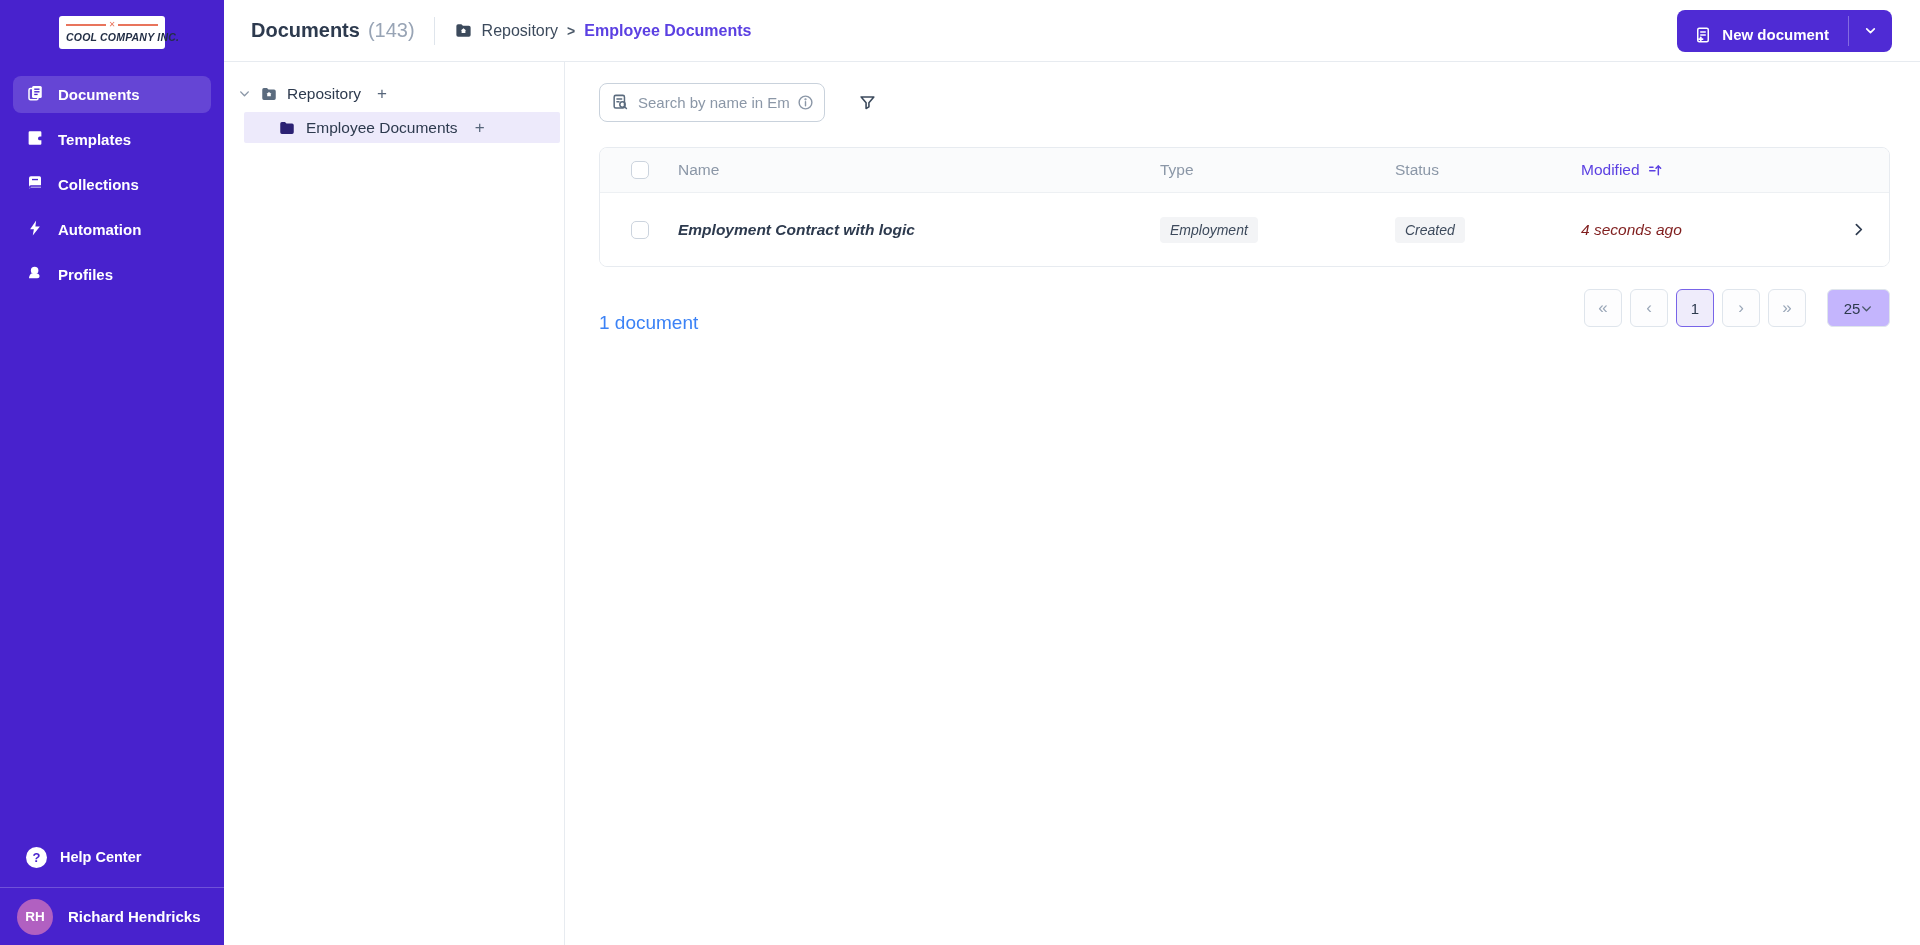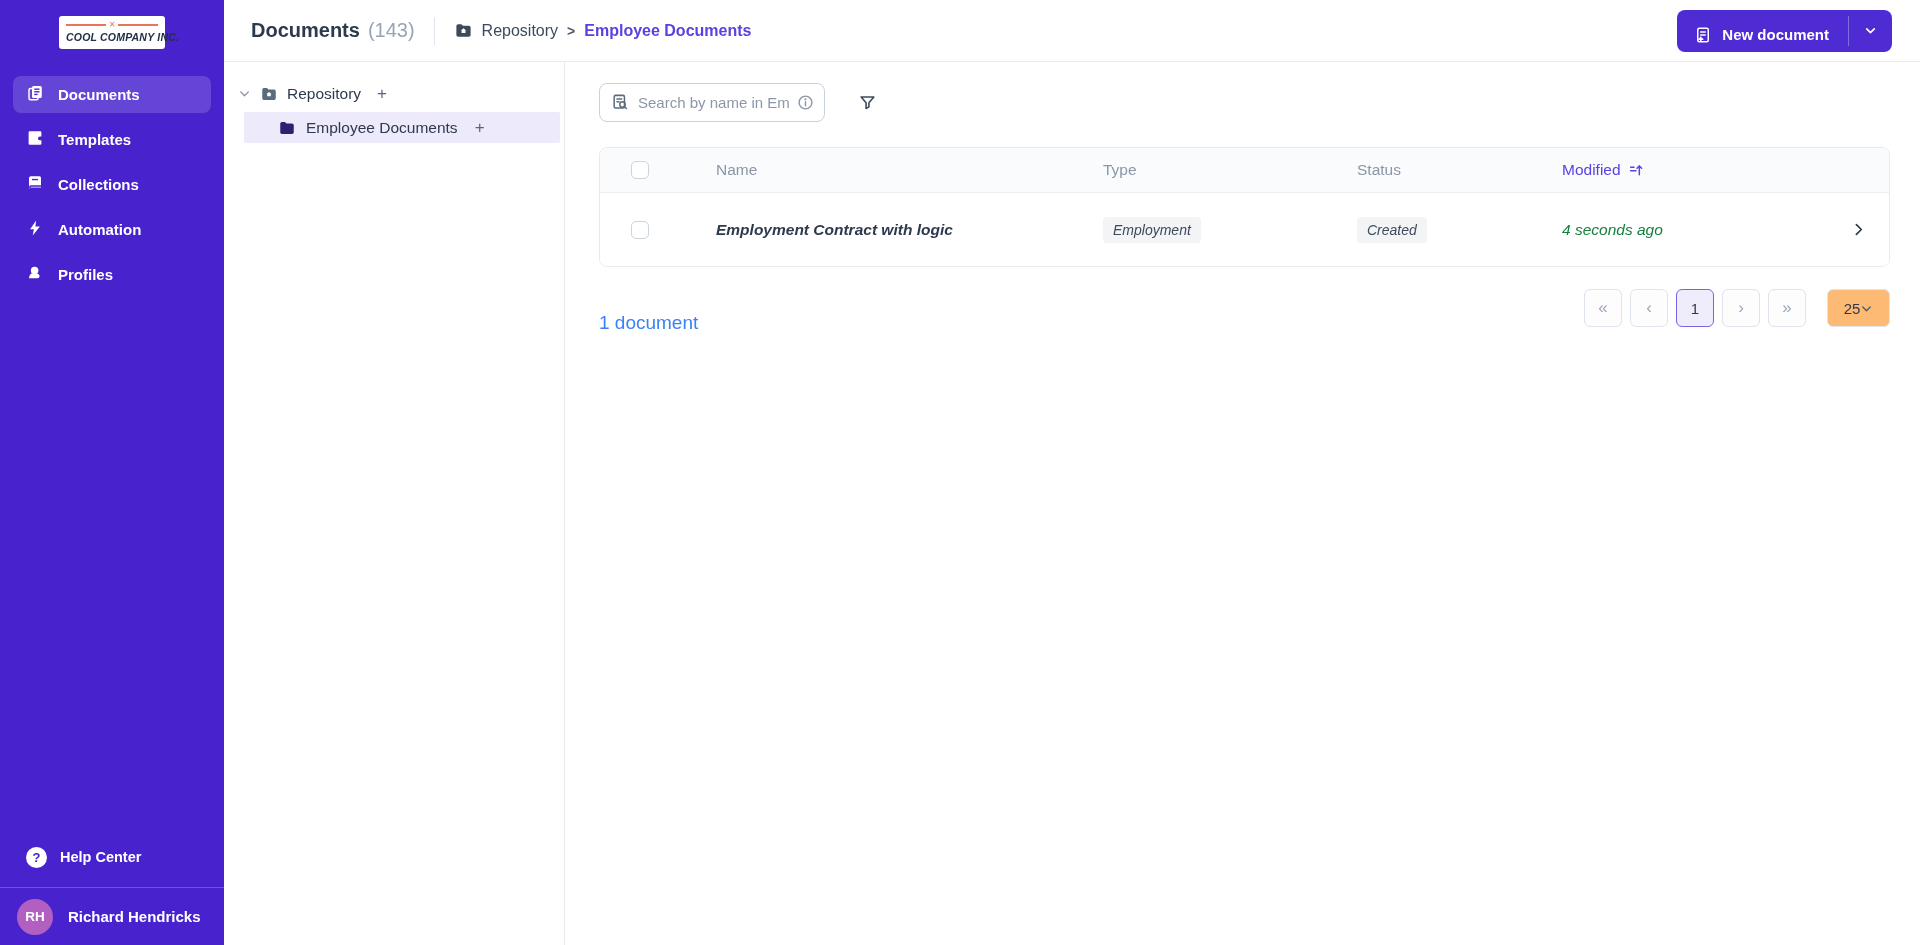--- a/index.html
+++ b/index.html
@@ -63,42 +63,42 @@
   
   .content { flex:1; padding:21px 30px 0 34px; min-width:0; }
   .toolbar { display:flex; align-items:center; gap:33px; }
   .search-box { width:226px; height:39px; border:1px solid #c9d2dc; border-radius:8px;
     display:flex; align-items:center; padding:0 10px 0 11px; gap:8px; background:#fff; }
   .search-box input { border:none; outline:none; flex:1; min-width:0; font-size:15px;
     color:#3c4a5c; font-family:inherit; background:transparent; }
   .search-box input::placeholder { color:#8b97a7; opacity:1; }
 
   .table { margin-top:25px; border:1px solid #e7ebf0; border-radius:8px; overflow:hidden; }
-  .trow { display:grid; grid-template-columns:49px 29px 1fr 235px 186px 246px 62px; align-items:center;gap:19px; }
+  .trow { display:grid; grid-template-columns:49px 29px 1fr 235px 186px 246px 62px; align-items:center; }
   .thead { height:45px; background:#fafbfc; border-bottom:1px solid #edf0f3; }
   .th { font-size:15.5px; color:#8b97a7; }
   .th-modified { display:flex; align-items:center; gap:7px; color:#5b40e2; cursor:pointer; }
   .tbody-row { height:73px; background:#fff; cursor:pointer;font-style:italic; }
   .cell-check { display:flex; justify-content:flex-end; }
   .checkbox { width:18px; height:18px; border:1px solid #ccd4de; border-radius:5px; background:#fff; cursor:pointer; }
   .doc-dot { width:9px; height:9px; border-radius:50%; background:#7e8ea6; margin-left:11px; }
   .doc-name { font-size:15.5px; font-weight:700; color:#2d3a4e; cursor:pointer; }
   .badge { display:inline-block; background:#f3f4f6; border-radius:4px; padding:5px 10px;
     font-size:14px; color:#3d4a5c; }
-  .modified-text { font-size:15.5px; color:#15803d; }
+  .modified-text { font-size:15.5px; color:#7f1d1d; }
   .row-chevron { display:flex; justify-content:center; cursor:pointer; }
 
   .footer { display:flex; align-items:center; margin-top:15px; }
   .doc-count { font-size:19px; color:#3b82f6;margin-top:30px; }
   .pager { display:flex; align-items:center; gap:8px; }
   .pg-btn { width:38px; height:38px; border:1px solid #dfe5ec; border-radius:6px; background:#fdfdfe;
     color:#9aa7b8; font-size:17px; display:flex; align-items:center; justify-content:center; cursor:pointer; }
   .pg-btn.active { border:1px solid #7864e8; background:#efecfb; color:#2d3a4e; font-size:15px; }
   .page-size { margin-left:13px; width:63px; height:38px; border:1px solid #dfe5ec; border-radius:6px;
-    background:#fdba74; display:flex; align-items:center; justify-content:center; gap:0;
+    background:#c4b5fd; display:flex; align-items:center; justify-content:center; gap:0;
     font-size:15px; color:#2d3a4e; cursor:pointer; }
 </style>
 </head>
 <body>
 
 <div class="app">
 
   <aside class="sidebar">
     <div class="logo-box">
       <div class="logo-rule">

